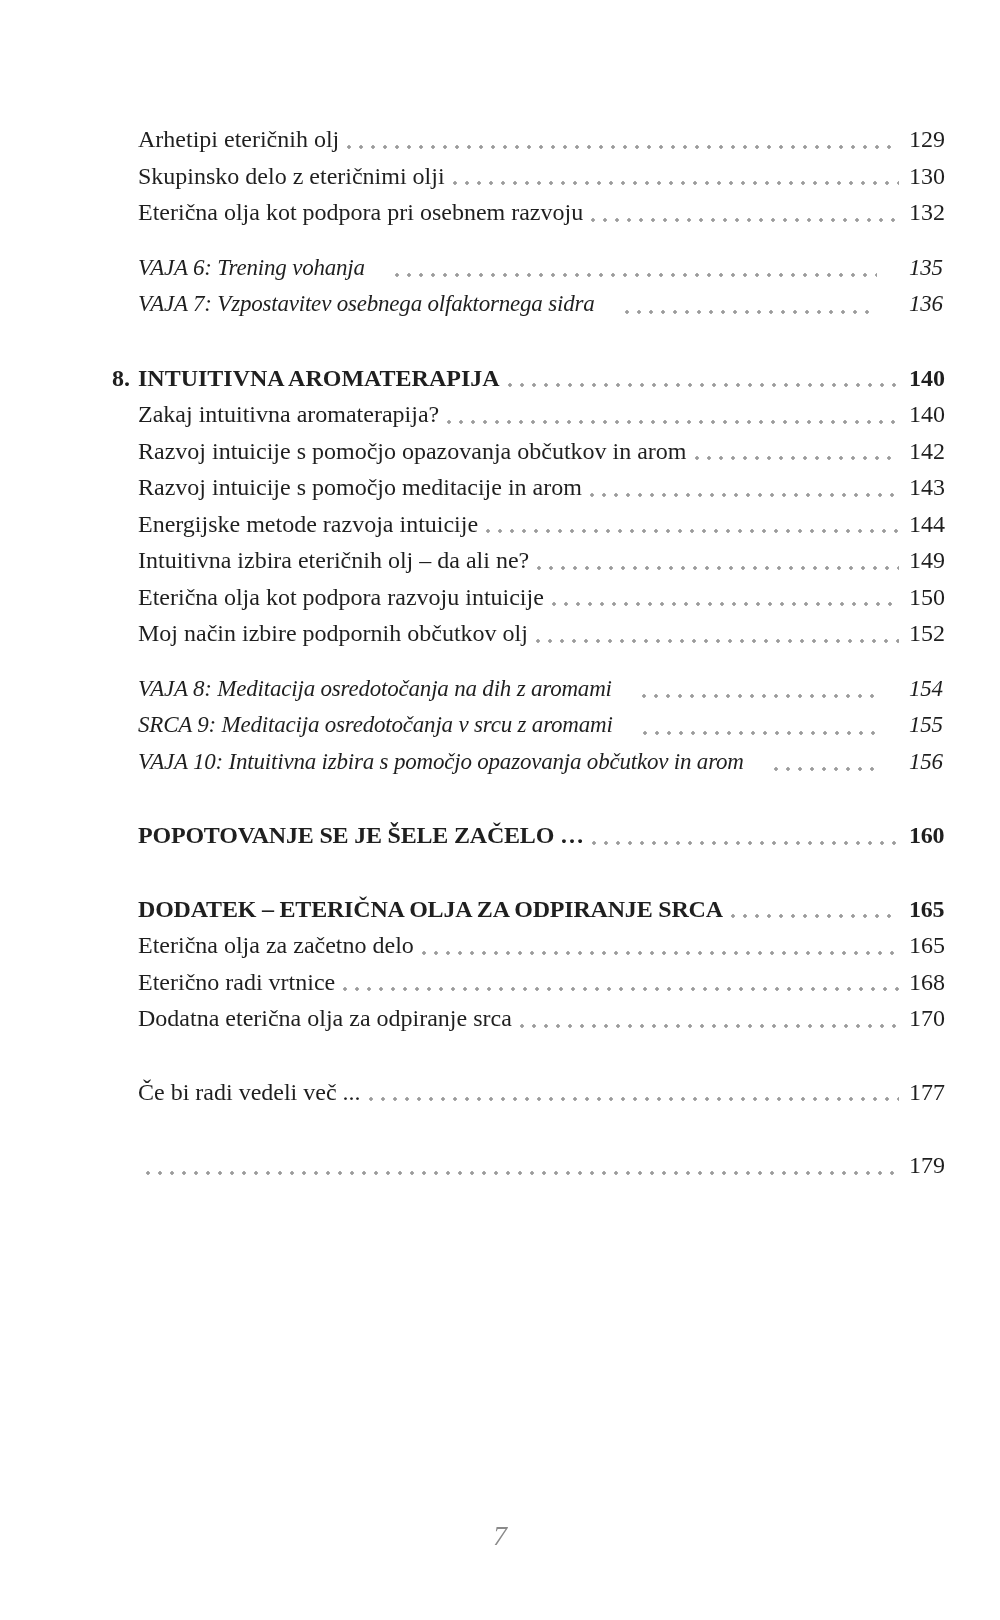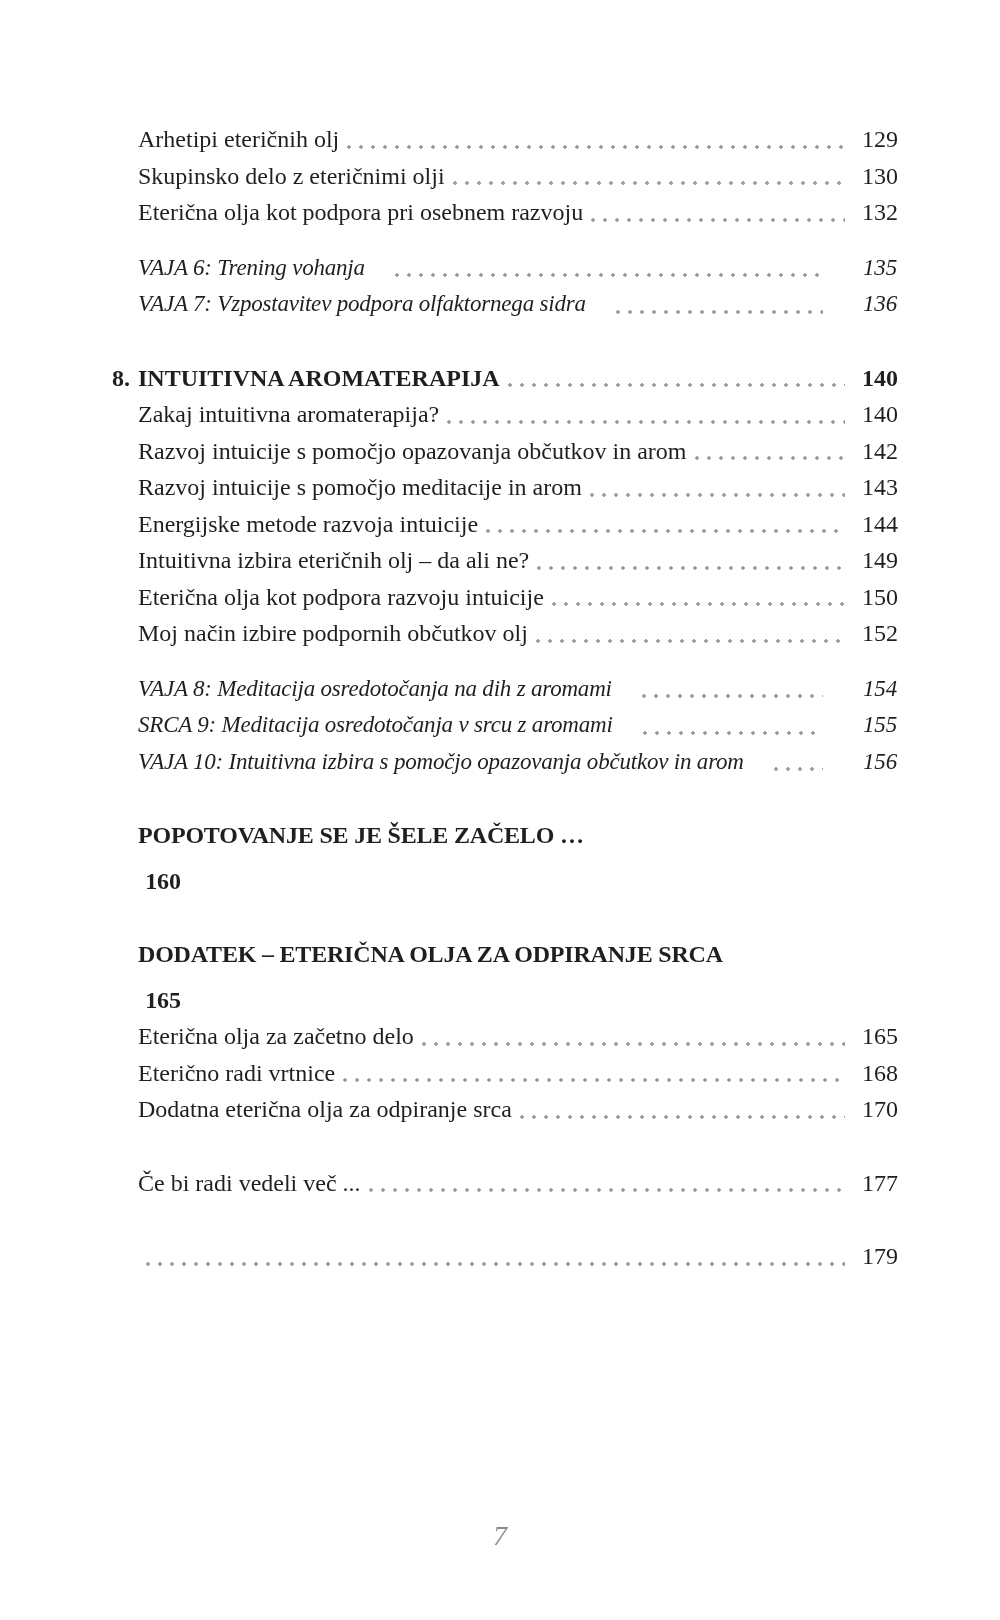--- a/index.html
+++ b/index.html
@@ -5,44 +5,44 @@
   html, body { margin: 0; padding: 0; }
   body {
     width: 1000px; height: 1620px;
     background: #ffffff;
     font-family: "Liberation Serif", "DejaVu Serif", serif;
     color: #1f1f1f;
     position: relative;
     overflow: hidden;
   }
   .toc {
-    padding: 121px 95px 0 138px; 
+    padding: 121px 41px 0 138px; 
   }
   .row {
     display: flex;
     align-items: baseline;
     line-height: 36.5px;
     font-size: 24px;
     white-space: nowrap;
   }
   .row .lbl { flex: 0 1 auto; overflow: hidden; }
   .row .dots {
     flex: 1 1 0;
     min-width: 4px;
     align-self: flex-end;
     height: 4px;
     margin: 0 10px 9px 8px;
     background-image: radial-gradient(circle at 2px 2px, #9b9b9b 1.5px, rgba(0,0,0,0) 2px);
     background-size: 12px 4px;
     background-repeat: repeat-x;
     background-position: left bottom;
   }
-  .row .pg { flex: 0 0 auto; min-width: 50px; text-align: center; }
+  .row .pg { flex: 0 0 auto; min-width: 50px; text-align: left; }
   .row.italic { font-style: italic; font-size: 23px; letter-spacing: -0.2px; gap: 22px; }
-  .row.bold  { font-weight: bold; letter-spacing: -0.2px; flex-direction: column; }
+  .row.bold  { font-weight: bold; letter-spacing: -0.2px; }
   .row.chapter { font-weight: bold; }
   .row.chapter .num { margin-left: -26px; padding-right: 8px; }
   .gap-s { margin-top: 19px; }
   .gap-l { margin-top: 37px; }
   .folio {
     position: absolute;
     left: 0; right: 0;
     top: 1520px;
     text-align: center;
     font-style: italic;
@@ -70,21 +70,21 @@
     <span class="dots"></span>
     <span class="pg">132</span>
   </div>
 
   <div class="row italic gap-s">
     <span class="lbl">VAJA 6: Trening vohanja</span>
     <span class="dots"></span>
     <span class="pg">135</span>
   </div>
   <div class="row italic">
-    <span class="lbl">VAJA 7: Vzpostavitev podpora olfaktornega sidra</span>
+    <span class="lbl">VAJA 7: Vzpostavitev osebnega olfaktornega sidra</span>
     <span class="dots"></span>
     <span class="pg">136</span>
   </div>
 
   <div class="row chapter gap-l">
     <span class="num">8.</span>
     <span class="lbl">INTUITIVNA AROMATERAPIJA</span>
     <span class="dots"></span>
     <span class="pg">140</span>
   </div>

